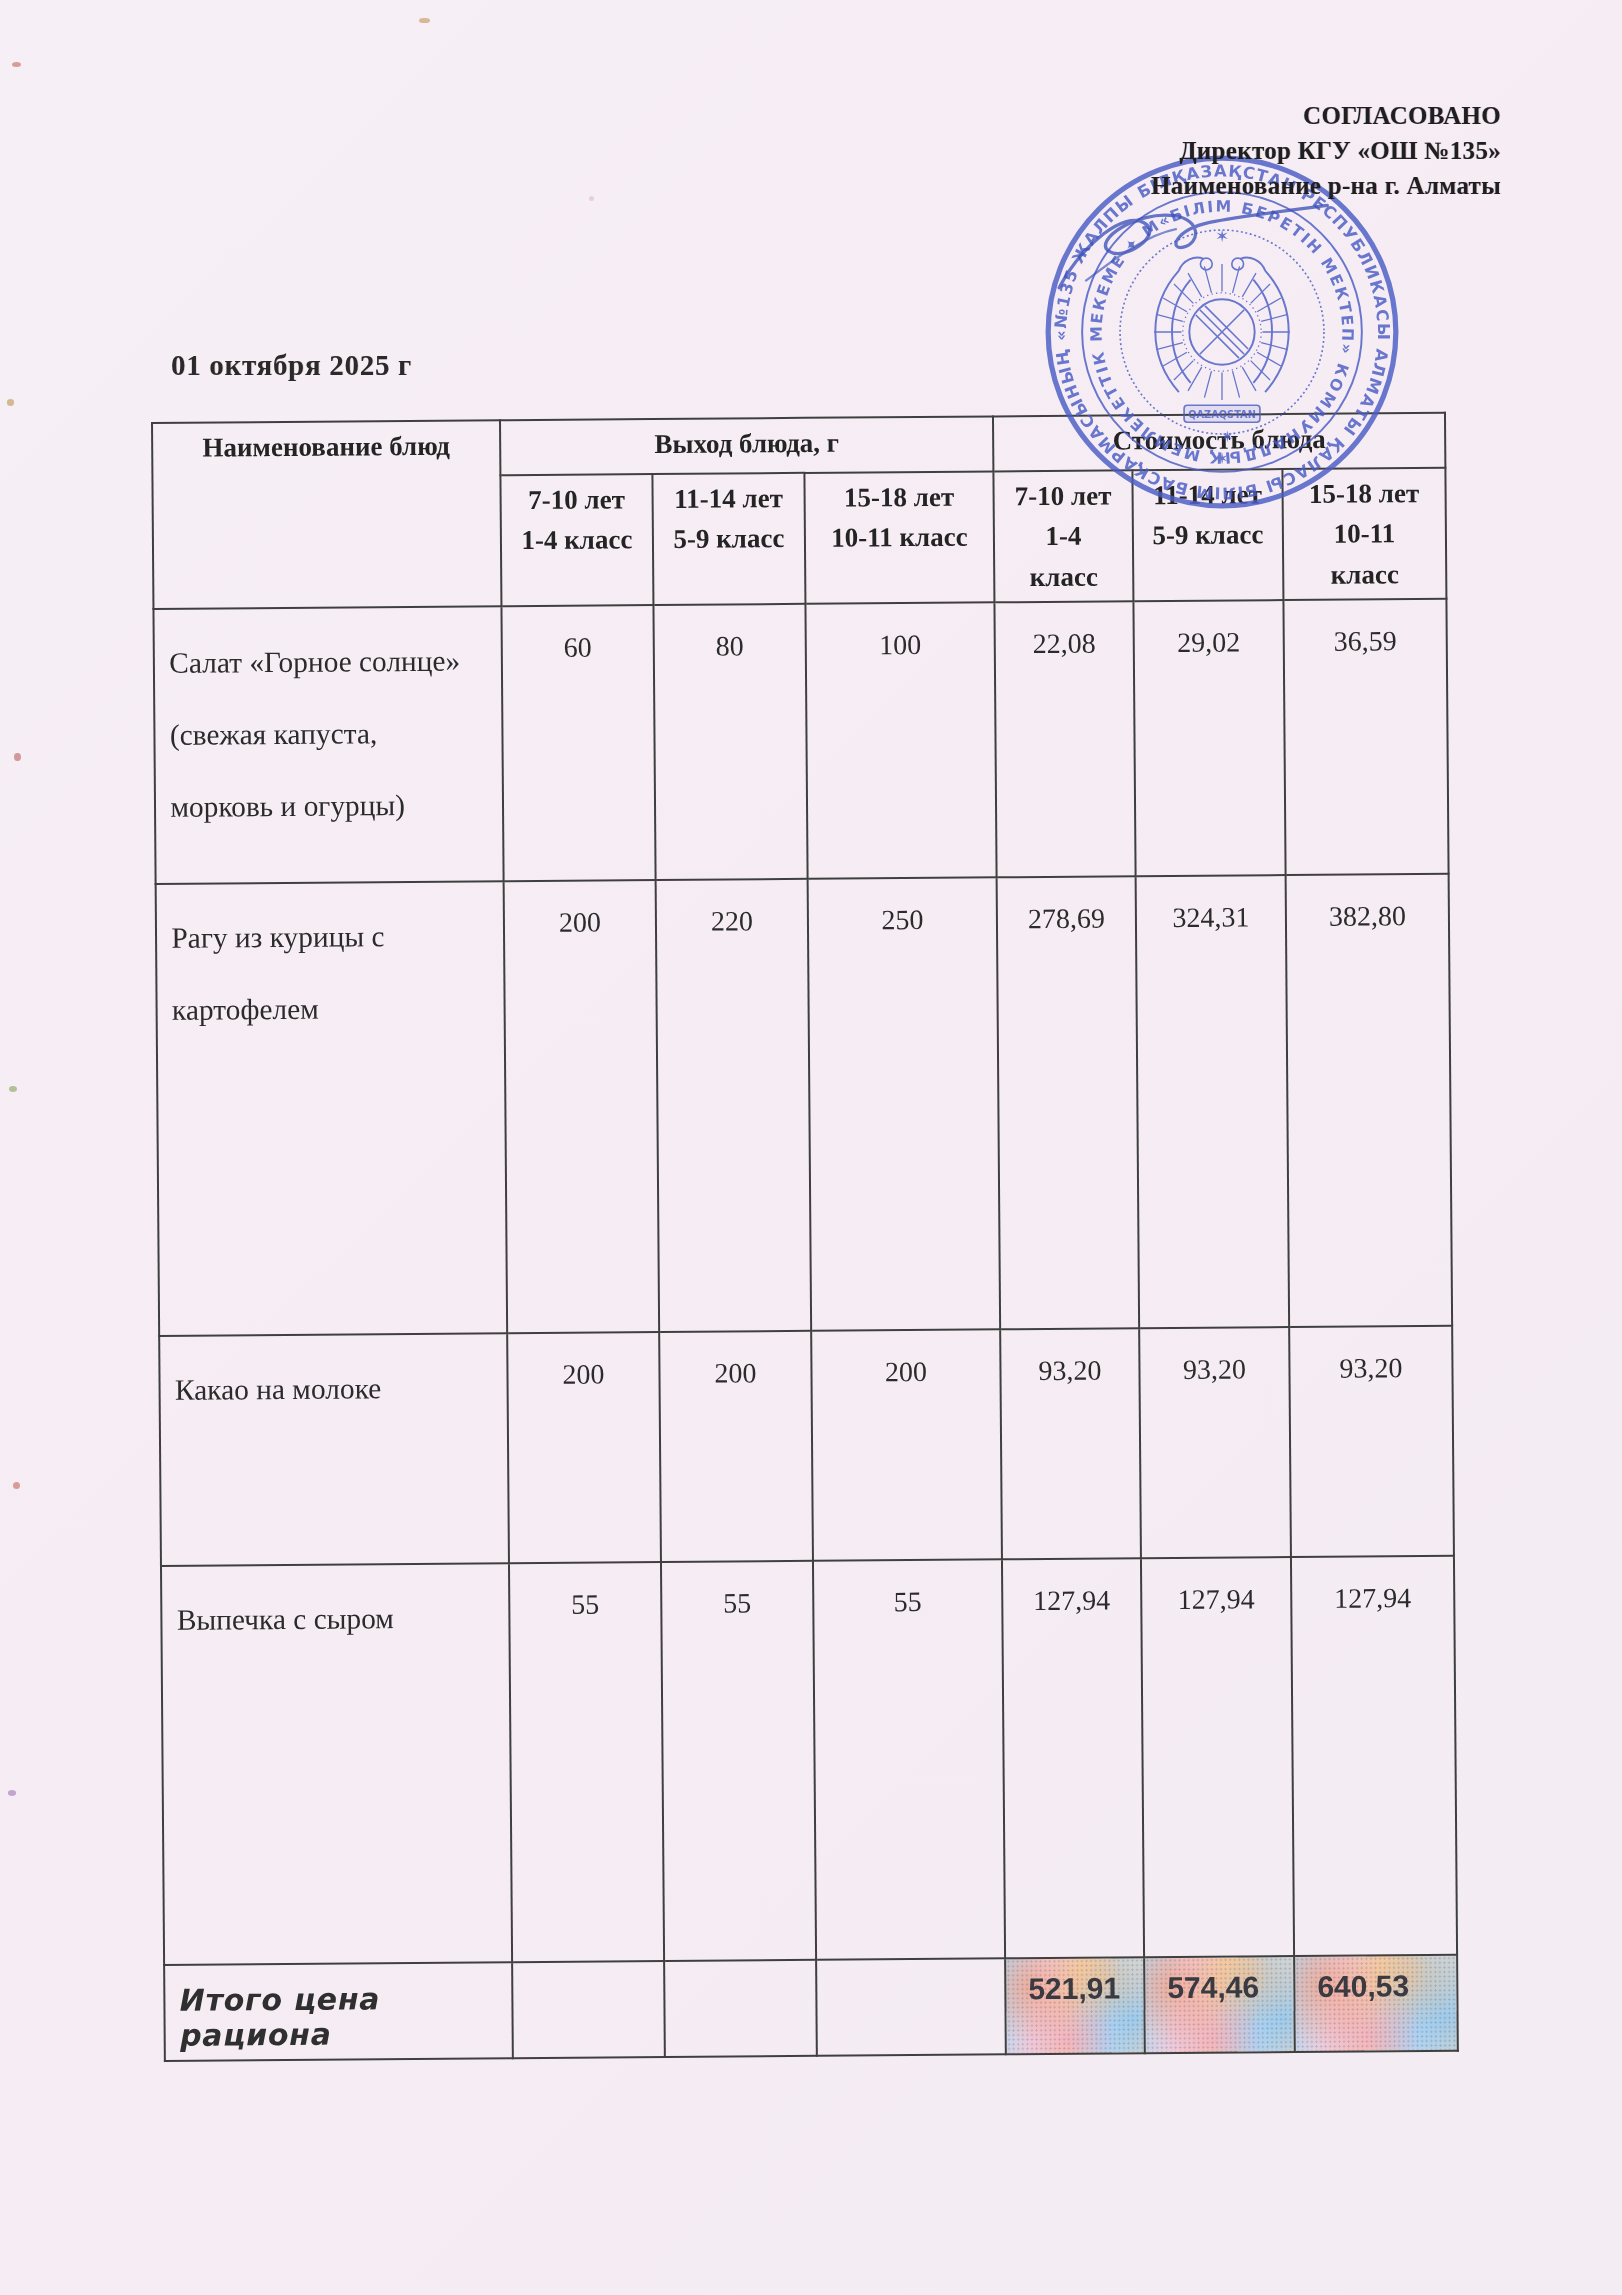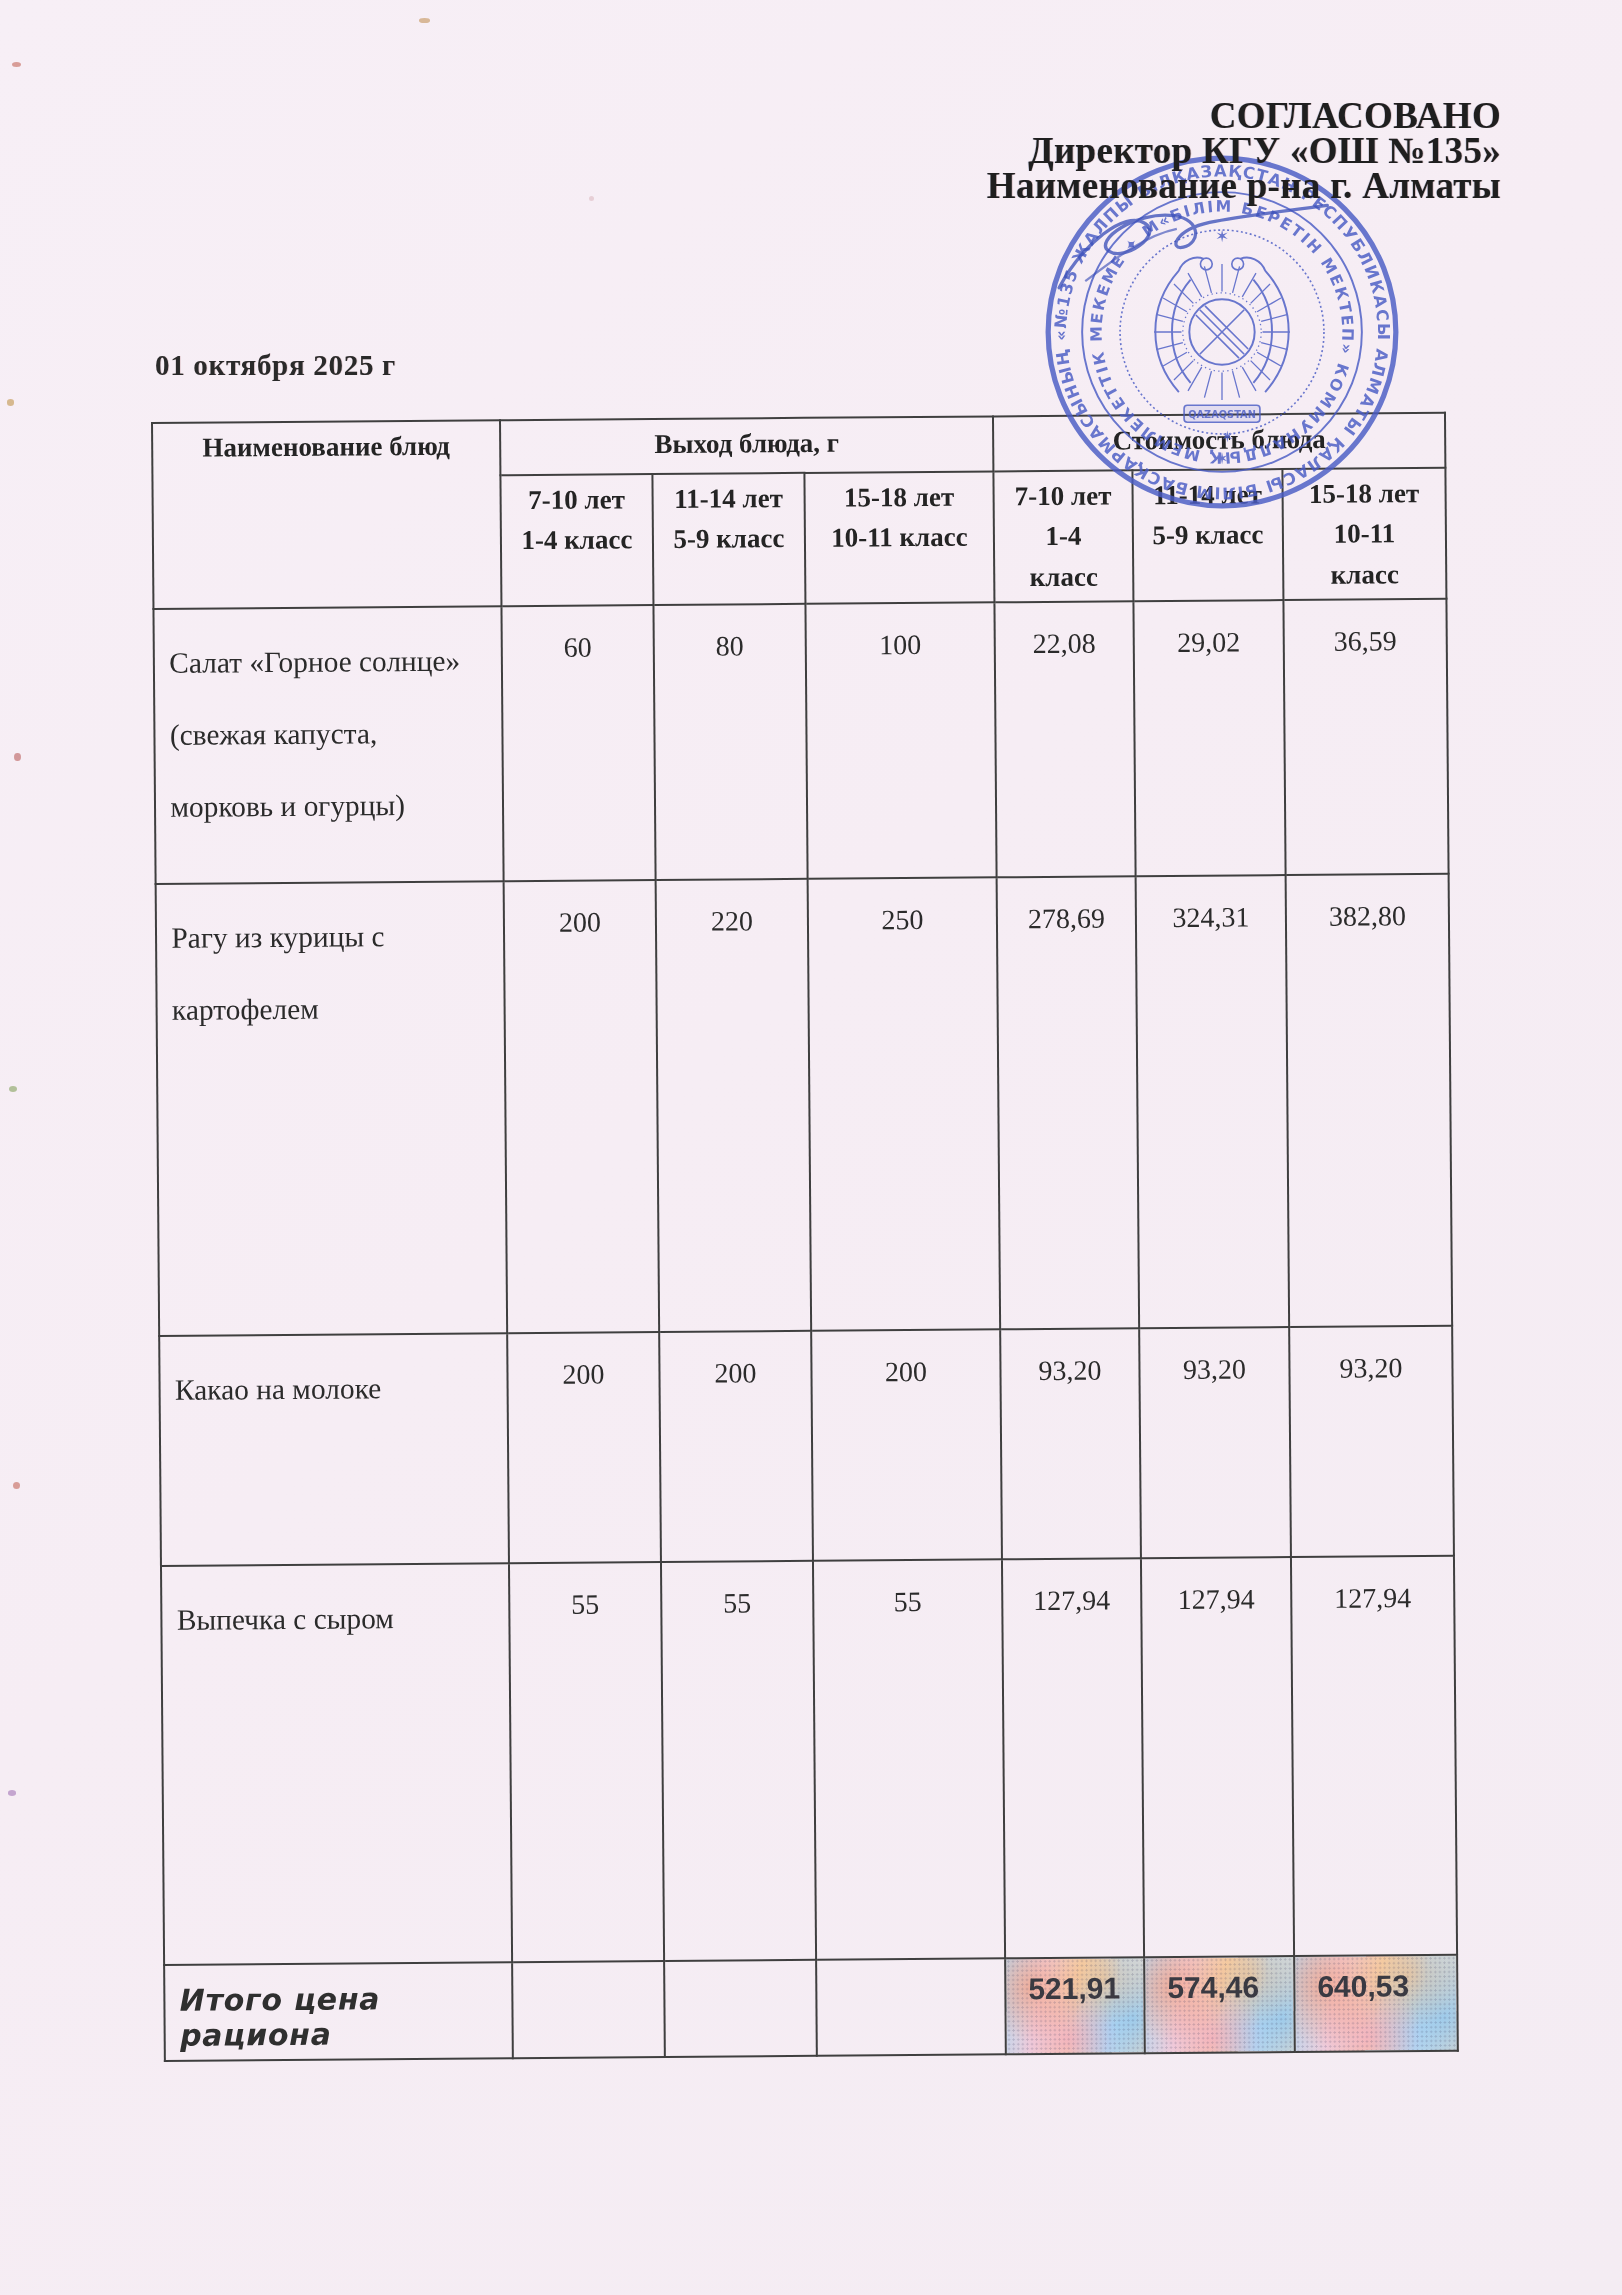--- a/index.html
+++ b/index.html
@@ -12,35 +12,35 @@
   }
   .page{
     position:relative;width:1623px;height:2295px;
     background:linear-gradient(135deg,#f7eff6 0%,#f6edf4 45%,#f4ecf3 100%);
   }
   
   .speck{position:absolute;border-radius:50%;opacity:.55;}
   
   .approval{
     position:absolute;top:98px;right:122px;width:785px;
-    text-align:right;font-weight:bold;font-size:37px;line-height:35px;
+    text-align:right;font-weight:bold;font-size:25px;line-height:35px;
     color:#1f1f1f;letter-spacing:0.3px;
     text-shadow:0.7px 0 0 rgba(120,40,40,.25), -0.7px 0 0 rgba(40,90,150,.2);
   }
   .approval .line{white-space:pre;}
   .sig-row{position:relative;}
   .sig-underline{
     display:inline-block;width:137px;height:0;
     border-bottom:3.3px solid #1b1b1b;
     vertical-align:baseline;margin-right:11.8px;transform:translateY(-5.2px);
   }
   .mp-line{padding-right:162px;}
   
   .doc-date{
-    position:absolute;left:155px;top:349px;
+    position:absolute;left:171px;top:349px;
     font-weight:bold;font-size:29px;color:#2a2a2a;letter-spacing:0.7px;
     text-shadow:0.7px 0 0 rgba(140,60,60,.2);
     text-align:center;
   }
   
   .menu-table-wrap{
     position:absolute;left:151px;top:422px;width:1294px;
     transform:rotate(-0.45deg);transform-origin:0 0;
   }
   table.menu{

